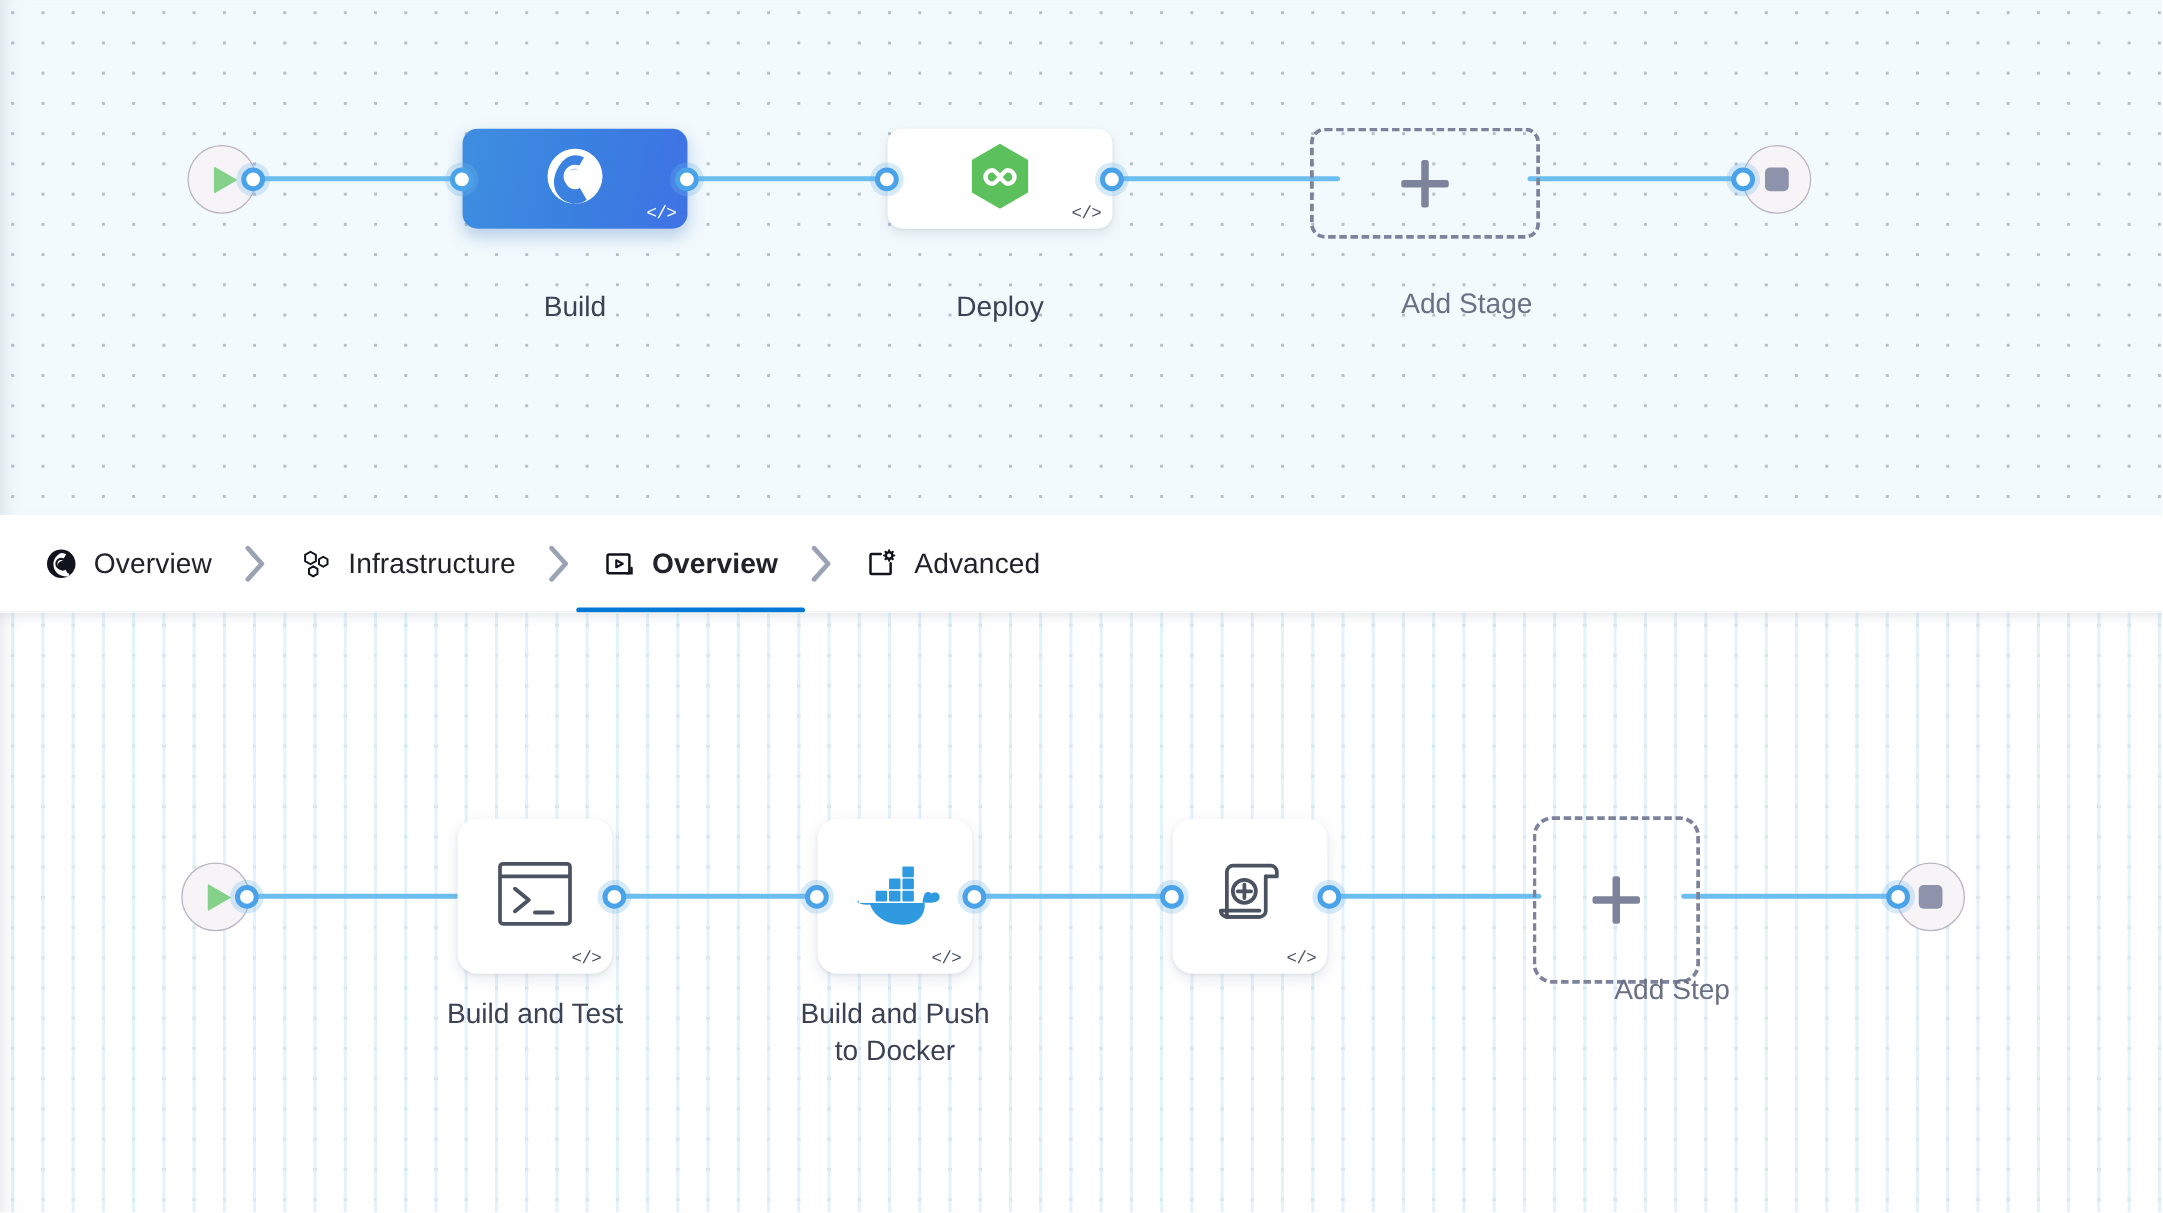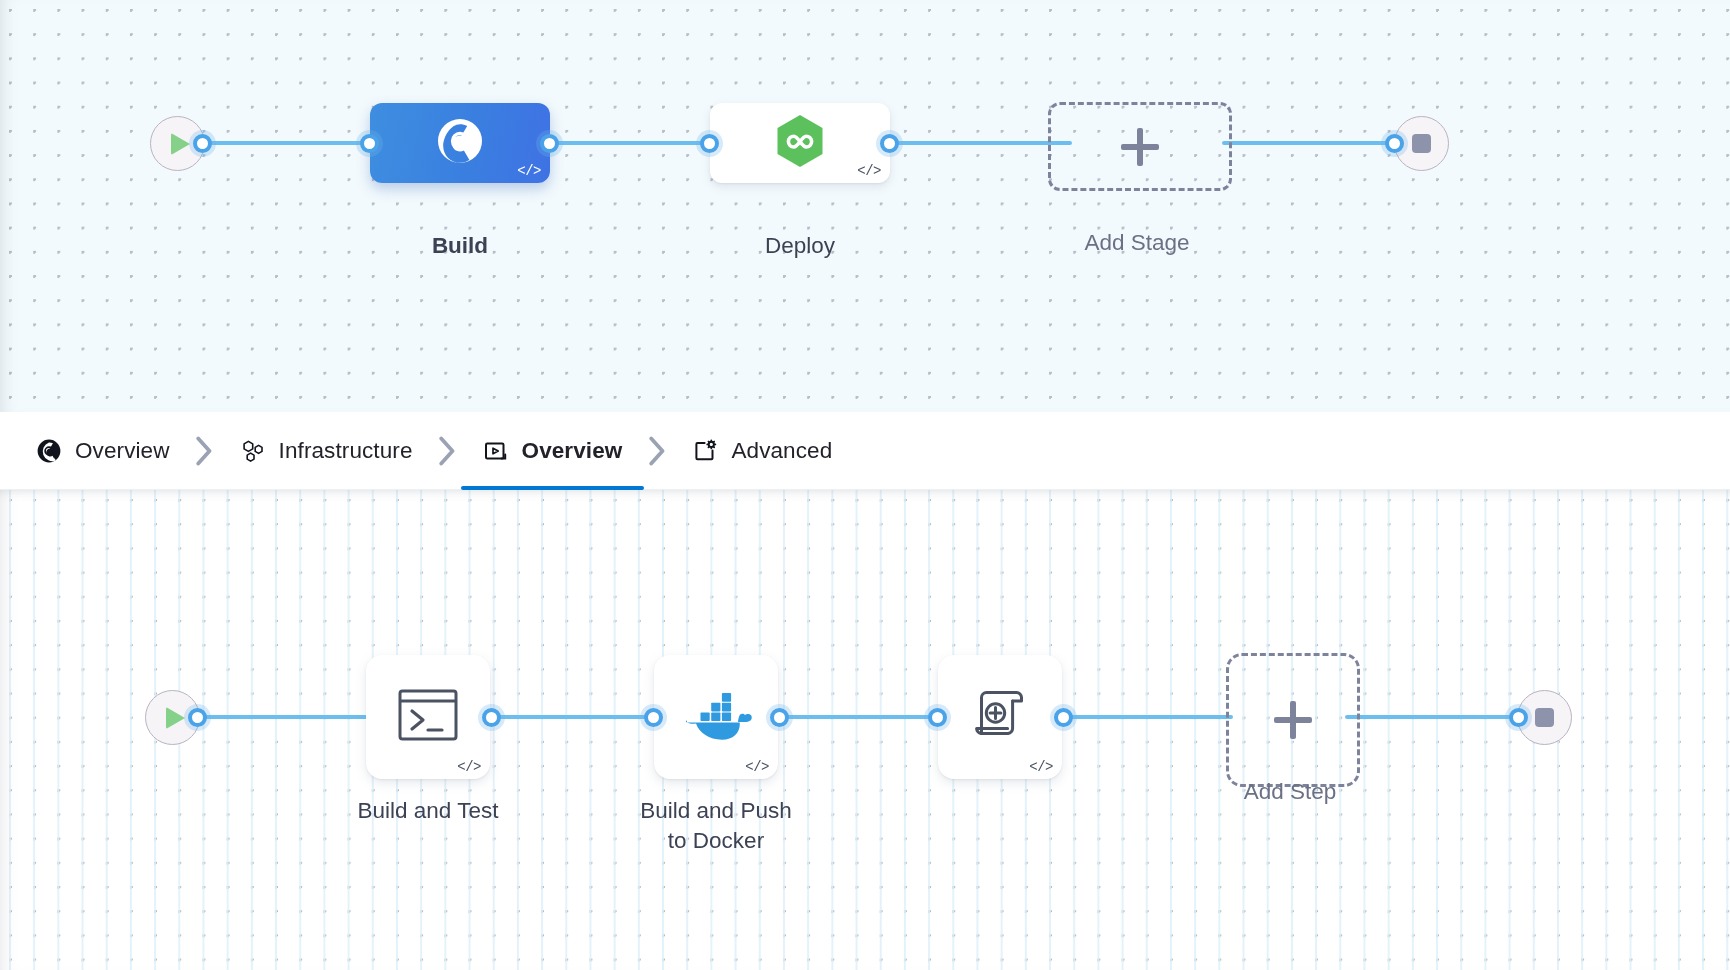--- a/index.html
+++ b/index.html
@@ -205,21 +205,21 @@
 
   .node-caption {
     position: absolute;
     text-align: center;
     font-size: 22.5px;
     color: #3c4254;
     line-height: 1.32;
     white-space: pre-line;
     user-select: none;
   }
-  .node-caption.muted { color: #6b7185; }
+  .node-caption.muted { color: #6b7185; text-align: right; }
 
   .code-badge {
     position: absolute;
     right: 9px;
     bottom: 5px;
     font-family: "Liberation Mono", monospace;
     font-size: 14px;
     line-height: 1;
     color: #4b5363;
     letter-spacing: -0.5px;
@@ -250,21 +250,21 @@
         <svg width="52" height="52" viewBox="0 0 52 52">
           <path fill="#ffffff" d="M26 4a22 22 0 1 0 0 44 22 22 0 0 0 0-44Zm0 5.2c2.6 0 5 .6 7.2 1.7l-5.6 9.7a8 8 0 0 0-1.6-.2c-4.4 0-8 3.6-8 8s3.6 8 8 8c1.4 0 2.7-.4 3.9-1l5.5 9.6a16.8 16.8 0 0 1-9.4 2.8c-9.3 0-16.8-7.5-16.8-16.8S16.7 9.2 26 9.2Z"></path>
           <circle cx="26" cy="26" r="7.6" fill="none" stroke="#ffffff" stroke-width="3.1"></circle>
           <path fill="#ffffff" d="M35.6 11.5 29.9 21.4l3.1 1.8 5.7-9.9zM33 29.2l-3.1 1.8 5.7 9.9 3.1-1.8z"></path>
         </svg>
       </span>
       <span class="code-badge onblue">&lt;/&gt;</span>
     </div>
     <div class="port halo" style="left:360px; top:134px;"></div>
     <div class="port halo" style="left:540px; top:134px;"></div>
-    <div class="node-caption" style="left:370px; top:231px; width:180px;font-weight:bold;">Build</div>
+    <div class="node-caption" style="left:370px; top:231px; width:180px;">Build</div>
 
     <div class="stage-node" style="left:710px; top:103px;">
       <span class="icon-wrap">
         <svg width="50" height="54" viewBox="0 0 50 54">
           <path fill="#5cc15c" d="M25 1 47.5 14v26L25 53 2.5 40V14z"></path>
           <path fill="none" stroke="#ffffff" stroke-width="3.6" stroke-linecap="round" d="M18.8 22.2c-3 0-5.4 2.4-5.4 5.4s2.4 5.4 5.4 5.4c4.6 0 7.8-10.8 12.4-10.8 3 0 5.4 2.4 5.4 5.4s-2.4 5.4-5.4 5.4c-4.6 0-7.8-10.8-12.4-10.8Z"></path>
         </svg>
       </span>
       <span class="code-badge">&lt;/&gt;</span>
     </div>

